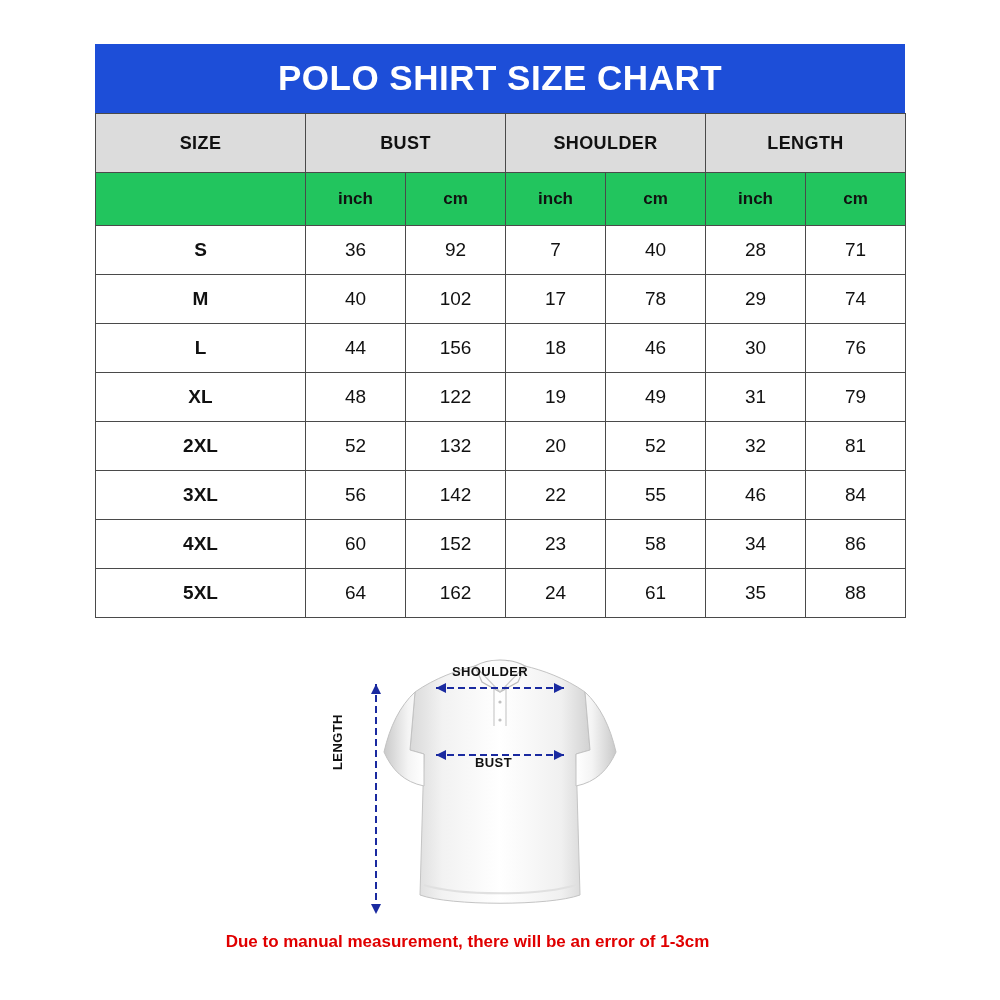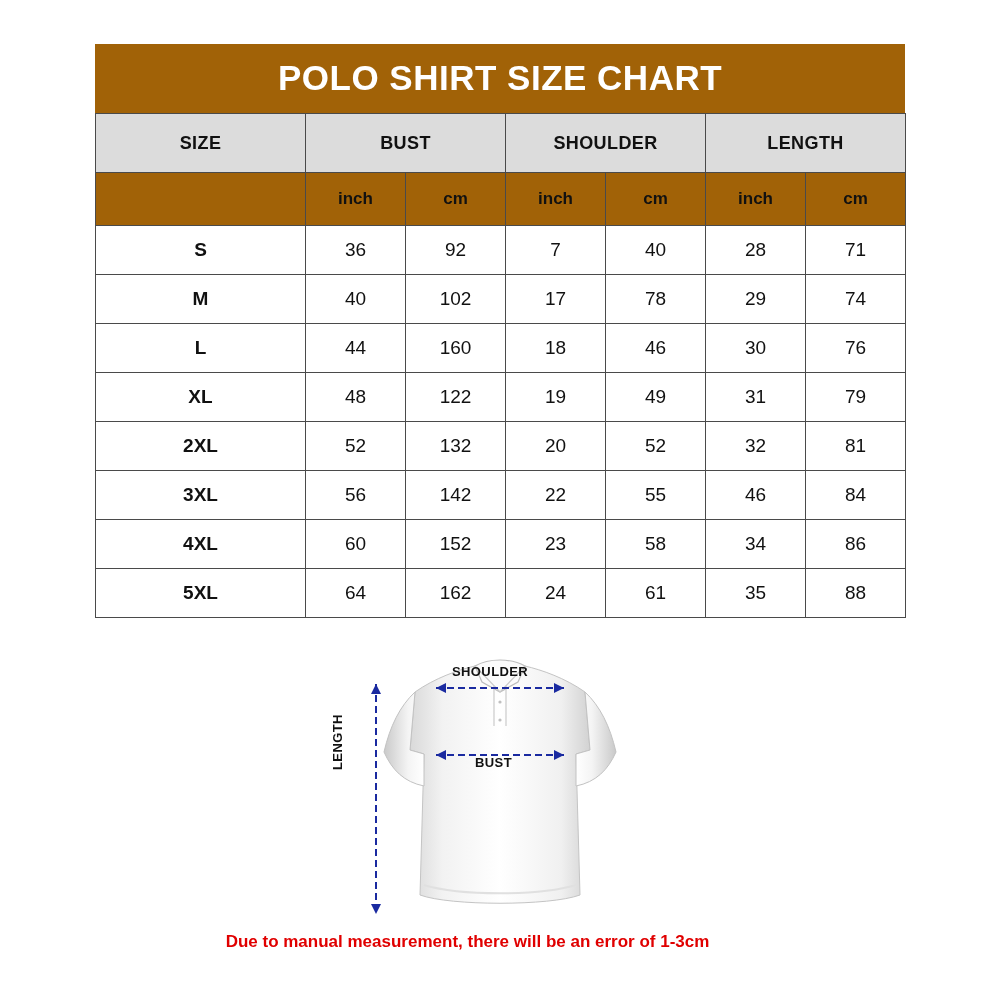--- a/index.html
+++ b/index.html
@@ -18,21 +18,21 @@
 
   
   .chart-wrap {
     position: absolute;
     left: 95px;
     top: 44px;
     width: 810px;
   }
 
   .chart-title {
-    background: #a16207;
+    background: #1d4ed8;
     color: #ffffff;
     text-align: center;
     font-size: 35px;
     font-weight: bold;
     letter-spacing: 0.5px;
     padding: 16px 0 18px 0;
     line-height: 1.0;
     box-sizing: border-box;
   }
 
@@ -52,21 +52,21 @@
   }
   table.size-table thead tr.hdr-main td {
     background: #dcdcdc;
     font-weight: bold;
     font-size: 18px;
     height: 58px;
     letter-spacing: 0.4px;
     margin-left: 18px;
   }
   table.size-table thead tr.hdr-units td {
-    background: #a16207;
+    background: #22c55e;
     font-weight: bold;
     font-size: 17px;
     height: 52px;
   }
   table.size-table tbody td.sizecell {
     font-weight: bold;
     font-size: 19px;
   }
   table.size-table tbody tr td {
     height: 48px;
@@ -165,21 +165,21 @@
         <td>40</td>
         <td>102</td>
         <td>17</td>
         <td>78</td>
         <td>29</td>
         <td>74</td>
       </tr>
       <tr>
         <td class="sizecell">L</td>
         <td>44</td>
-        <td>160</td>
+        <td>156</td>
         <td>18</td>
         <td>46</td>
         <td>30</td>
         <td>76</td>
       </tr>
       <tr>
         <td class="sizecell">XL</td>
         <td>48</td>
         <td>122</td>
         <td>19</td>

